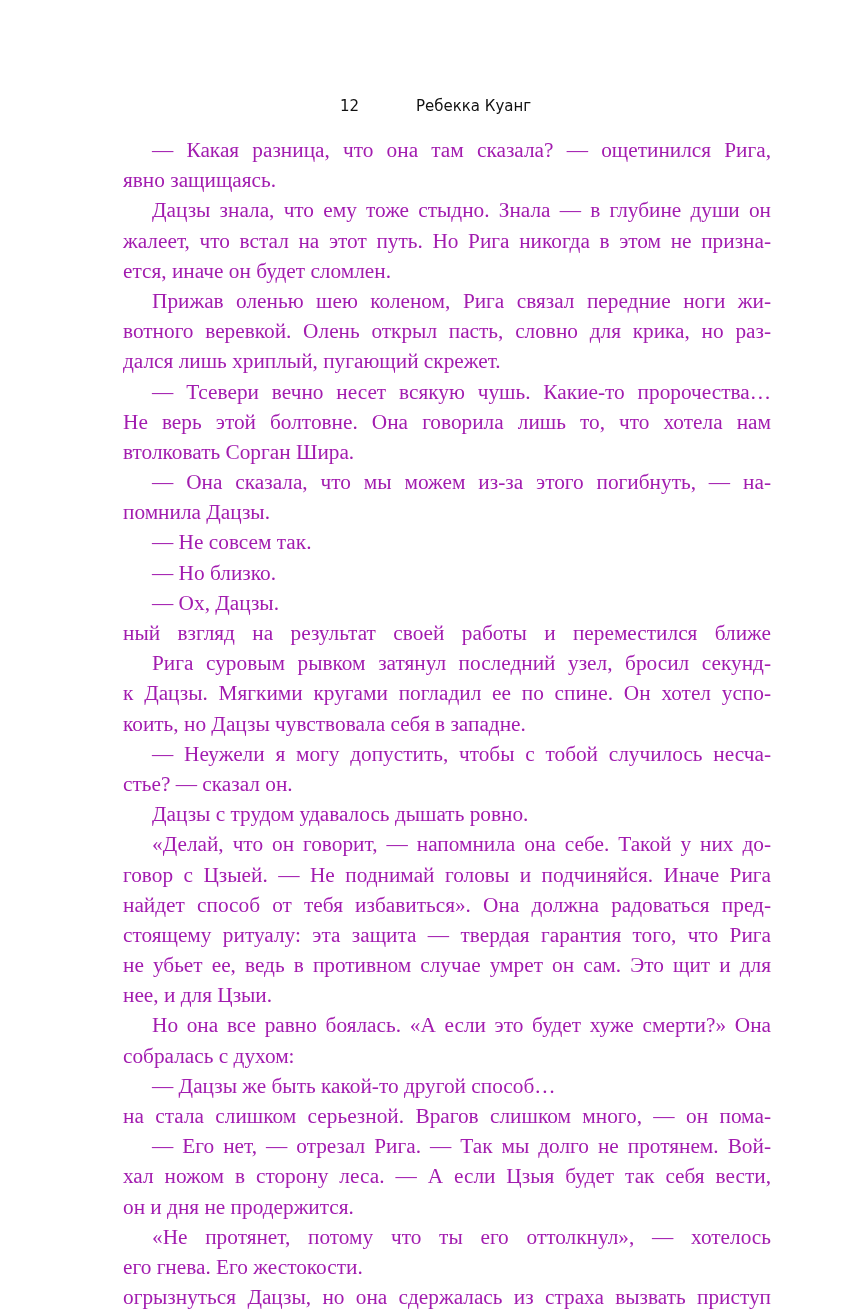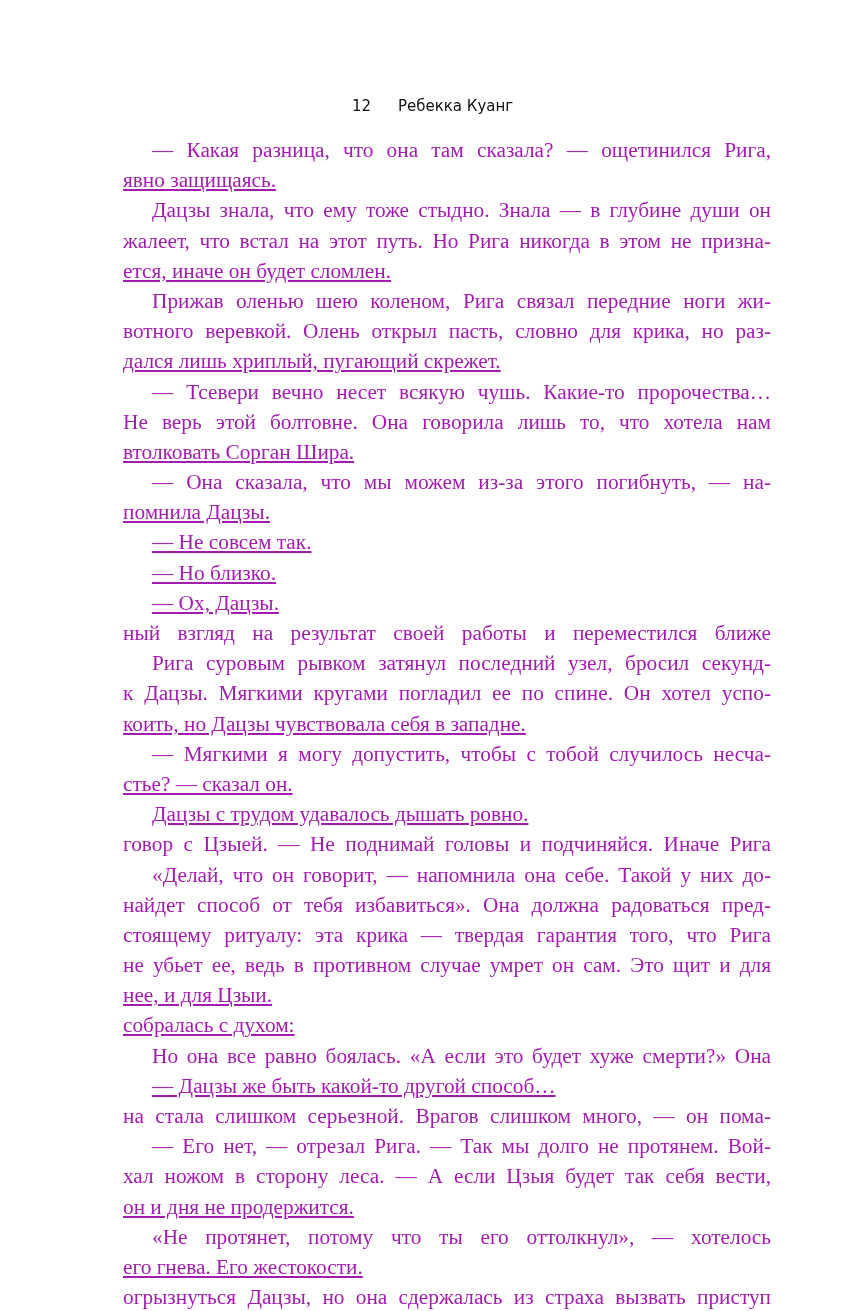--- a/index.html
+++ b/index.html
@@ -1,30 +1,30 @@
 <!DOCTYPE html>
 <html><head>
 <meta charset="utf-8">
 <style>
   html, body { margin: 0; padding: 0; background: #ffffff; }
   body { width: 844px; height: 1311px; position: relative; overflow: hidden; }
   .header {
     position: absolute; top: 97px; left: 0; width: 844px;
     font-family: "DejaVu Sans", sans-serif; font-size: 15px; color: #111;
   }
-  .header .pg { position: absolute; left: 352px; }
-  .header .au { position: absolute; left: 398px; }
+  .header .pg { position: absolute; left: 340px; }
+  .header .au { position: absolute; left: 416px; }
   .text {
     position: absolute; top: 135px; left: 123px; width: 648px;
     font-family: "Liberation Serif", serif; font-size: 21.3px; color: #a21caf;
     line-height: 30.2px;
   }
   .line { display: block; white-space: nowrap; text-align: justify; text-align-last: justify; height: 30.2px; overflow: visible; }
   .line.indent { padding-left: 29px; }
-  .line.last { text-align-last: left; text-decoration: underline; }
+  .line.last { text-align-last: left; }
 </style>
 </head>
 <body>
 
 <div class="header">
   <span class="pg">12</span>
   <span class="au">Ребекка Куанг</span>
 </div>
 
 <div class="text" id="body-text">
@@ -41,31 +41,31 @@
     <span class="line last">втолковать Сорган Шира.</span>
     <span class="line indent">— Она сказала, что мы можем из-за этого погибнуть, — на-</span>
     <span class="line last">помнила Дацзы.</span>
     <span class="line indent last">— Не совсем так.</span>
     <span class="line indent last">— Но близко.</span>
     <span class="line indent last">— Ох, Дацзы.</span>
     <span class="line">ный взгляд на результат своей работы и переместился ближе</span>
     <span class="line indent">Рига суровым рывком затянул последний узел, бросил секунд-</span>
     <span class="line">к Дацзы. Мягкими кругами погладил ее по спине. Он хотел успо-</span>
     <span class="line last">коить, но Дацзы чувствовала себя в западне.</span>
-    <span class="line indent">— Мягкими я могу допустить, чтобы с тобой случилось несча-</span>
+    <span class="line indent">— Неужели я могу допустить, чтобы с тобой случилось несча-</span>
     <span class="line last">стье? — сказал он.</span>
     <span class="line indent last">Дацзы с трудом удавалось дышать ровно.</span>
+    <span class="line indent">«Делай, что он говорит, — напомнила она себе. Такой у них до-</span>
     <span class="line">говор с Цзыей. — Не поднимай головы и подчиняйся. Иначе Рига</span>
-    <span class="line indent">«Делай, что он говорит, — напомнила она себе. Такой у них до-</span>
     <span class="line">найдет способ от тебя избавиться». Она должна радоваться пред-</span>
-    <span class="line">стоящему ритуалу: эта крика — твердая гарантия того, что Рига</span>
+    <span class="line">стоящему ритуалу: эта защита — твердая гарантия того, что Рига</span>
     <span class="line">не убьет ее, ведь в противном случае умрет он сам. Это щит и для</span>
     <span class="line last">нее, и для Цзыи.</span>
+    <span class="line indent">Но она все равно боялась. «А если это будет хуже смерти?» Она</span>
     <span class="line last">собралась с духом:</span>
-    <span class="line indent">Но она все равно боялась. «А если это будет хуже смерти?» Она</span>
     <span class="line indent last">— Дацзы же быть какой-то другой способ…</span>
     <span class="line">на стала слишком серьезной. Врагов слишком много, — он пома-</span>
     <span class="line indent">— Его нет, — отрезал Рига. — Так мы долго не протянем. Вой-</span>
     <span class="line">хал ножом в сторону леса. — А если Цзыя будет так себя вести,</span>
     <span class="line last">он и дня не продержится.</span>
     <span class="line indent">«Не протянет, потому что ты его оттолкнул», — хотелось</span>
     <span class="line last">его гнева. Его жестокости.</span>
     <span class="line">огрызнуться Дацзы, но она сдержалась из страха вызвать приступ</span>
   </div>
 

